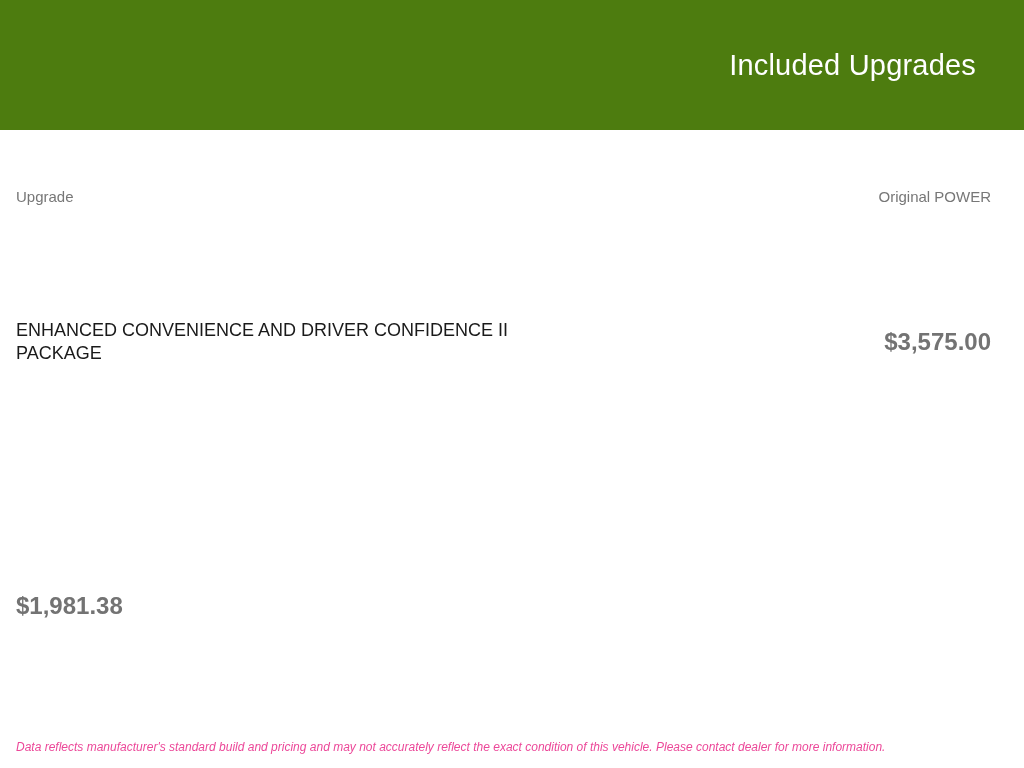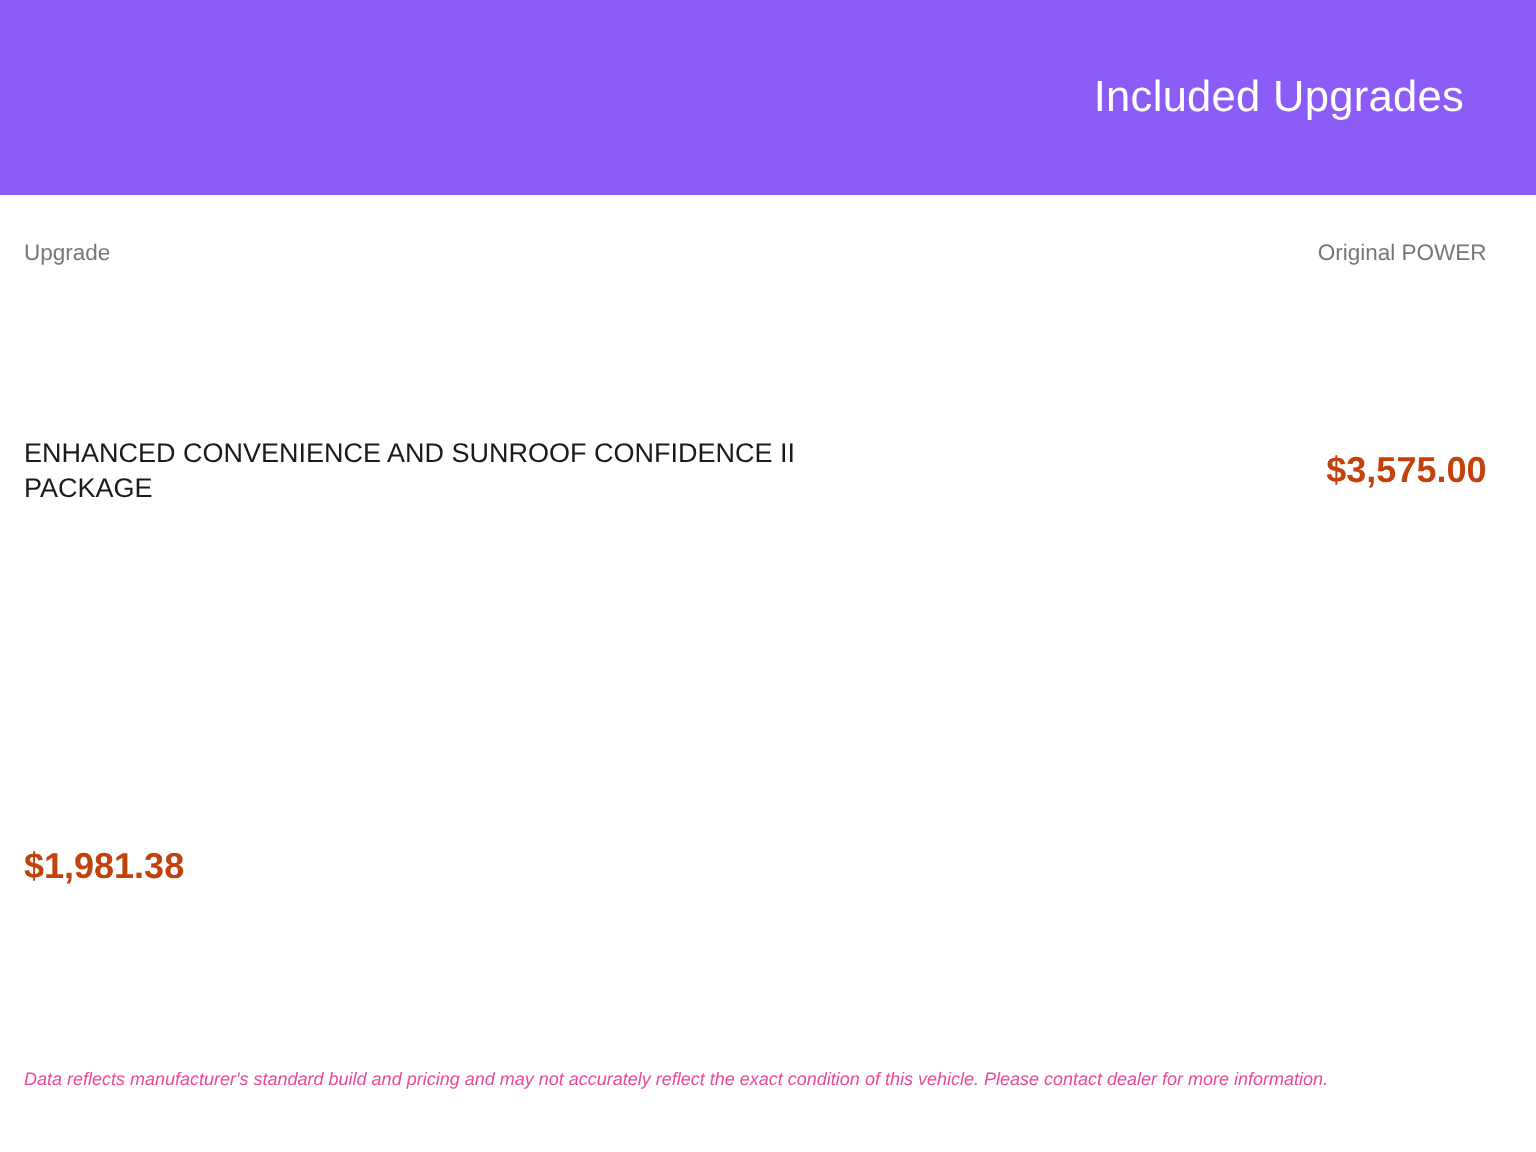--- a/index.html
+++ b/index.html
@@ -4,38 +4,39 @@
 <style>
   * { margin: 0; padding: 0; box-sizing: border-box; }
   html, body {
     width: 1024px; height: 768px;
     background: #ffffff;
     overflow: hidden;
     font-family: "Liberation Sans", sans-serif;
   }
   .appbar {
     height: 130px;
-    background: #8b5cf6;
+    background: #4d7c0f;
     display: flex;
     align-items: center;
     justify-content: flex-end;
     padding-right: 48px;
   }
   .appbar .page-title {
     color: #ffffff;
     font-size: 29px;
     font-weight: 400;
     letter-spacing: 0.2px;
   }
   .thead {
     height: 52px;
     display: flex;
     justify-content: space-between;
     align-items: flex-end;
     padding: 0 33px 5px 16px;
+    margin-top: 28px;
   }
   .thead .col-label {
     color: #777777;
     font-size: 15px;
     font-weight: 400;
   }
   .trow {
     height: 264px;
     display: flex;
     justify-content: space-between;
@@ -44,21 +45,21 @@
   }
   .cell-name {
     max-width: 570px;
     font-size: 18px;
     line-height: 23px;
     color: #1a1a1a;
   }
   .cell-price {
     font-size: 24px;
     font-weight: 700;
-    color: #c2410c;
+    color: #737373;
     white-space: nowrap;
   }
   .disclaimer {
     padding: 2px 16px 0 16px;
     font-style: italic;
     font-size: 12px;
     color: #ec4899;
     line-height: 15px;
   }
 </style>
@@ -70,21 +71,21 @@
 </div>
 
 <div class="content">
 
   <div class="thead">
     <span class="col-label">Upgrade</span>
     <span class="col-label">Original POWER</span>
   </div>
 
   <div class="trow">
-    <div class="cell-name">ENHANCED CONVENIENCE AND SUNROOF CONFIDENCE II PACKAGE</div>
+    <div class="cell-name">ENHANCED CONVENIENCE AND DRIVER CONFIDENCE II PACKAGE</div>
     <div class="cell-price">$3,575.00</div>
   </div>
 
   <div class="trow">
     <div class="cell-price">$1,981.38</div>
   </div>
 
   <div class="disclaimer">Data reflects manufacturer's standard build and pricing and may not accurately reflect the exact condition of this vehicle. Please contact dealer for more information.</div>
 
 </div>

